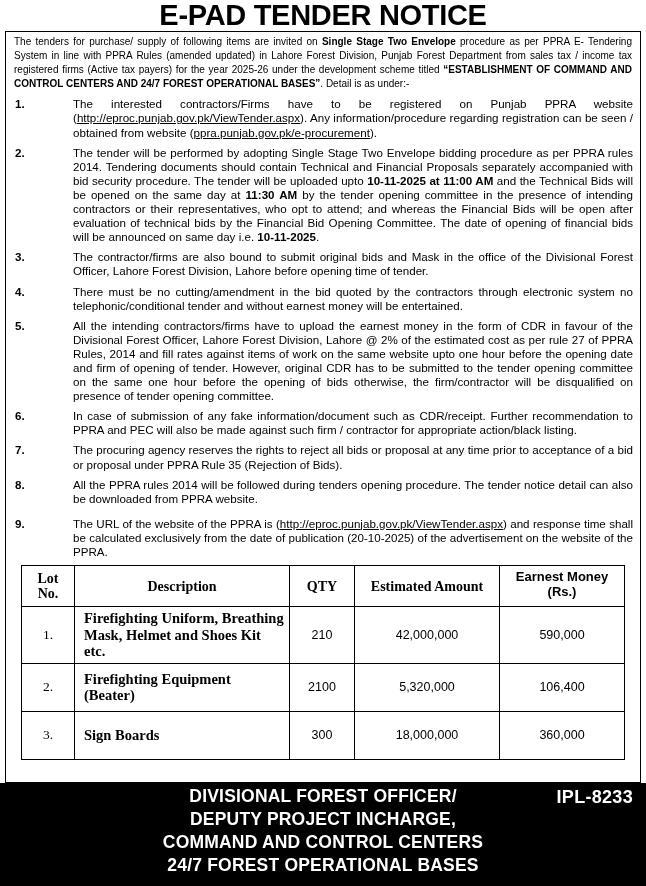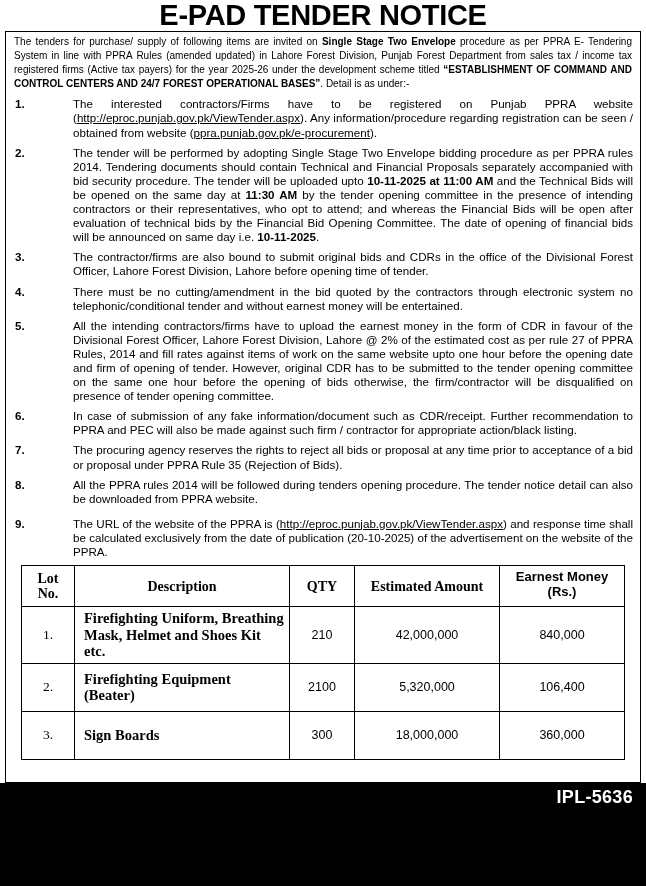--- a/index.html
+++ b/index.html
@@ -196,21 +196,21 @@
         <div class="clause">
           <div class="clause-num">1.</div>
           <div class="clause-body"><span>The interested contractors/Firms have to be registered on Punjab PPRA website (</span><span class="u">http://eproc.punjab.gov.pk/ViewTender.aspx</span><span>). Any information/procedure regarding registration can be seen / obtained from website (</span><span class="u">ppra.punjab.gov.pk/e-procurement</span><span>).</span></div>
         </div>
         <div class="clause">
           <div class="clause-num">2.</div>
           <div class="clause-body"><span>The tender will be performed by adopting Single Stage Two Envelope bidding procedure as per PPRA rules 2014. Tendering documents should contain Technical and Financial Proposals separately accompanied with bid security procedure. The tender will be uploaded upto </span><b>10-11-2025 at 11:00 AM</b><span> and the Technical Bids will be opened on the same day at </span><b>11:30 AM</b><span> by the tender opening committee in the presence of intending contractors or their representatives, who opt to attend; and whereas the Financial Bids will be open after evaluation of technical bids by the Financial Bid Opening Committee. The date of opening of financial bids will be announced on same day i.e. </span><b>10-11-2025</b><span>.</span></div>
         </div>
         <div class="clause">
           <div class="clause-num">3.</div>
-          <div class="clause-body"><span>The contractor/firms are also bound to submit original bids and CDRs in the office of the Divisional Forest Officer, Lahore Forest Division, Lahore before opening time of tender.</span></div>
+          <div class="clause-body"><span>The contractor/firms are also bound to submit original bids and Mask in the office of the Divisional Forest Officer, Lahore Forest Division, Lahore before opening time of tender.</span></div>
         </div>
         <div class="clause">
           <div class="clause-num">4.</div>
           <div class="clause-body"><span>There must be no cutting/amendment in the bid quoted by the contractors through electronic system no telephonic/conditional tender and without earnest money will be entertained.</span></div>
         </div>
         <div class="clause">
           <div class="clause-num">5.</div>
           <div class="clause-body"><span>All the intending contractors/firms have to upload the earnest money in the form of CDR in favour of the Divisional Forest Officer, Lahore Forest Division, Lahore @ 2% of the estimated cost as per rule 27 of PPRA Rules, 2014 and fill rates against items of work on the same website upto one hour before the opening date and firm of opening of tender. However, original CDR has to be submitted to the tender opening committee on the same one hour before the opening of bids otherwise, the firm/contractor will be disqualified on presence of tender opening committee.</span></div>
         </div>
         <div class="clause">
@@ -250,21 +250,21 @@
           <th>Estimated Amount</th>
           <th class="sans">Earnest Money (Rs.)</th>
         </tr>
       </thead>
       <tbody id="lot-table-body">
           <tr class="row-tall">
             <td class="lotno">1.</td>
             <td class="desc">Firefighting Uniform, Breathing Mask, Helmet and Shoes Kit etc.</td>
             <td>210</td>
             <td>42,000,000</td>
-            <td>840,000</td>
+            <td>590,000</td>
           </tr>
           <tr>
             <td class="lotno">2.</td>
             <td class="desc">Firefighting Equipment (Beater)</td>
             <td>2100</td>
             <td>5,320,000</td>
             <td>106,400</td>
           </tr>
           <tr>
             <td class="lotno">3.</td>
@@ -272,16 +272,22 @@
             <td>300</td>
             <td>18,000,000</td>
             <td>360,000</td>
           </tr>
         </tbody>
     </table>
 
   </div>
 
   <div class="footer">
-    <div class="ipl">IPL-5636</div>
+    <div class="footer-block" id="footer-lines">
+        <span class="line">DIVISIONAL FOREST OFFICER/</span>
+        <span class="line">DEPUTY PROJECT INCHARGE,</span>
+        <span class="line">COMMAND AND CONTROL CENTERS</span>
+        <span class="line">24/7 FOREST OPERATIONAL BASES</span>
+      </div>
+    <div class="ipl">IPL-8233</div>
   </div>
 
 </div>
 
 </body></html>

